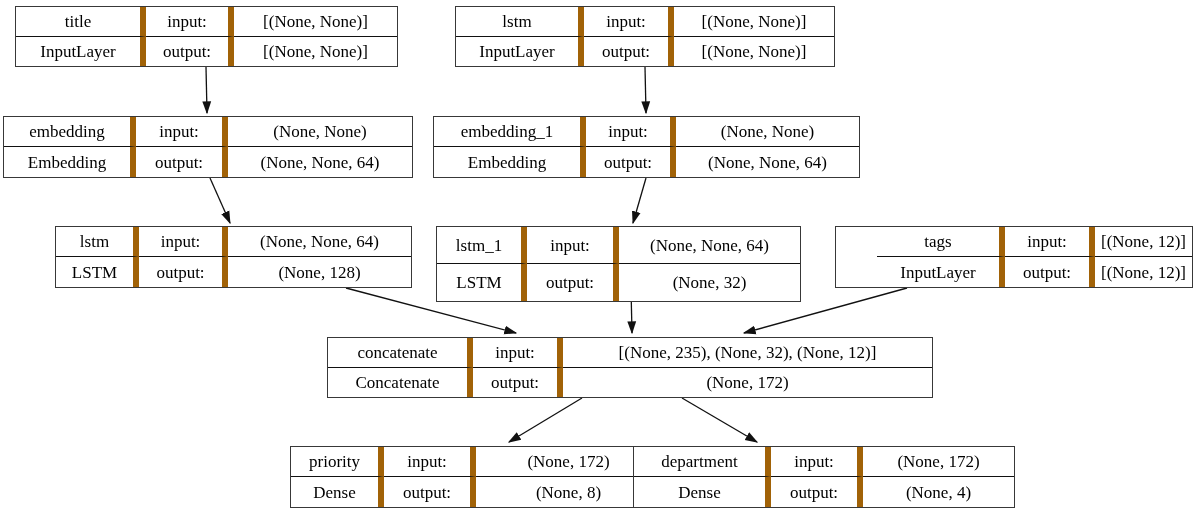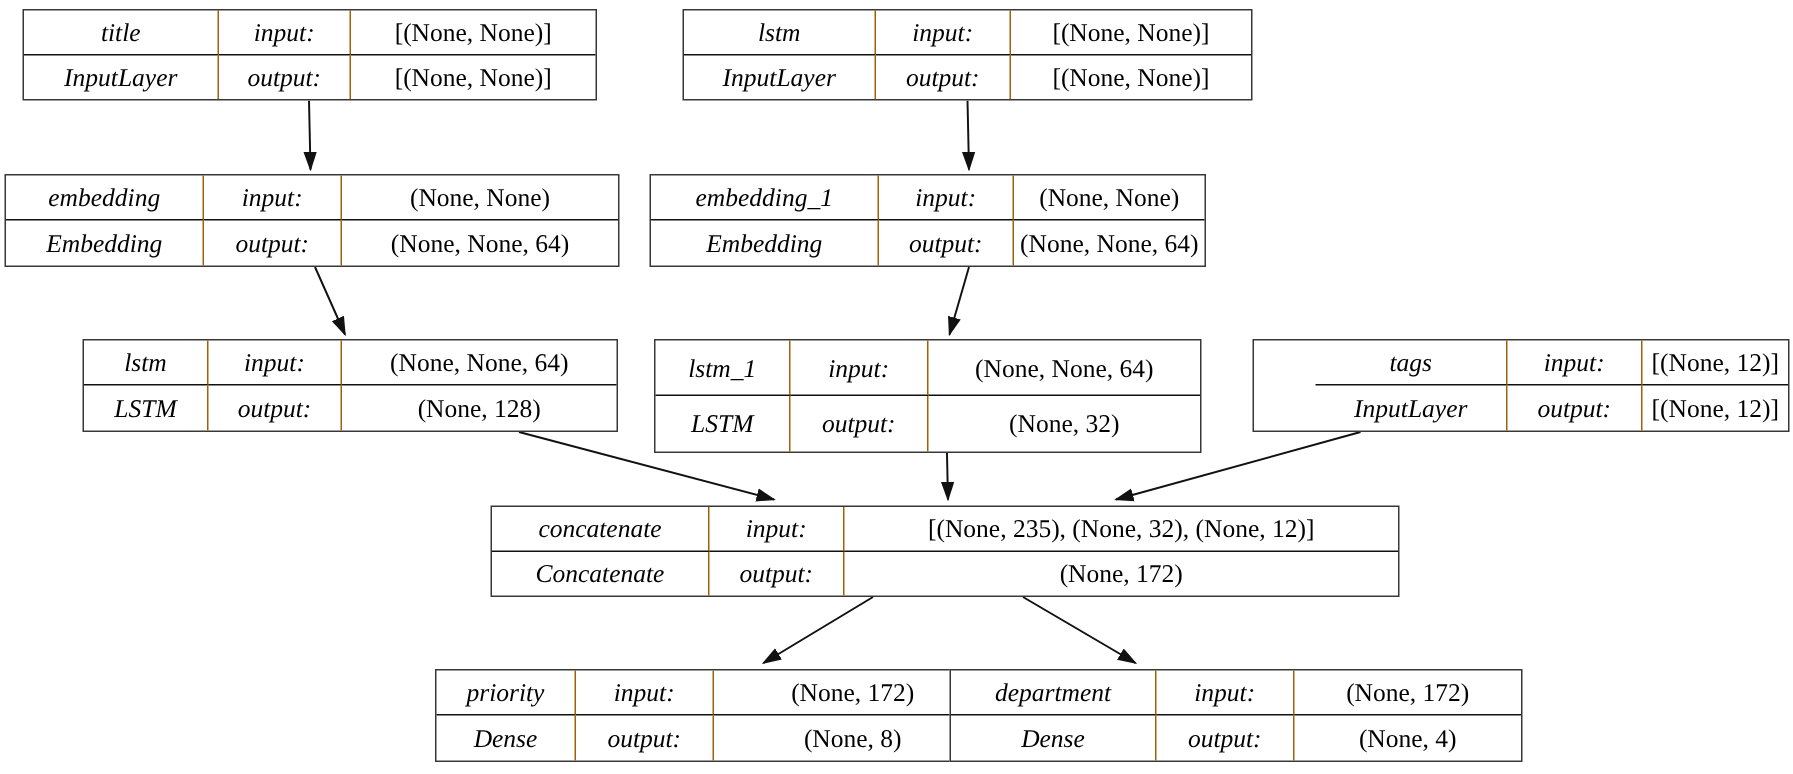--- a/index.html
+++ b/index.html
@@ -35,21 +35,21 @@
   }
   .cell {
     display: flex;
     align-items: center;
     justify-content: center;
     padding: 0 6px;
     white-space: nowrap;
     overflow: hidden;
     box-sizing: border-box;
   }
-  .cell.cdiv { border-right: 1px solid #a16207; font-style: italic; }
+  .cell.cdiv { border-right: 6px solid #a16207; }
   .cell.rtop { border-bottom: 1px solid #111111; }
 </style>
 </head>
 <body>
 
 <div id="canvas">
 
   <svg id="edges" viewBox="0 0 1195 516" xmlns="http://www.w3.org/2000/svg">
     <defs>
       <marker id="arrowhead" viewBox="0 0 10 8" refX="9" refY="4" markerWidth="10" markerHeight="8" orient="auto">
@@ -87,21 +87,21 @@
 
   <div class="node" style="left:3px; top:116px; width:410px; height:62px; grid-template-columns:132px 92px 1fr;">
     <div class="cell rtop cdiv">embedding</div>
     <div class="cell rtop cdiv">input:</div>
     <div class="cell rtop">(None, None)</div>
     <div class="cell cdiv">Embedding</div>
     <div class="cell cdiv">output:</div>
     <div class="cell">(None, None, 64)</div>
   </div>
 
-  <div class="node" style="left:433px; top:116px; width:371px; height:62px; grid-template-columns:152px 90px 1fr;">
+  <div class="node" style="left:433px; top:116px; width:427px; height:62px; grid-template-columns:152px 90px 1fr;">
     <div class="cell rtop cdiv">embedding_1</div>
     <div class="cell rtop cdiv">input:</div>
     <div class="cell rtop">(None, None)</div>
     <div class="cell cdiv">Embedding</div>
     <div class="cell cdiv">output:</div>
     <div class="cell">(None, None, 64)</div>
   </div>
 
   <div class="node" style="left:55px; top:226px; width:357px; height:62px; grid-template-columns:83px 89px 1fr;">
     <div class="cell rtop cdiv">lstm</div>

